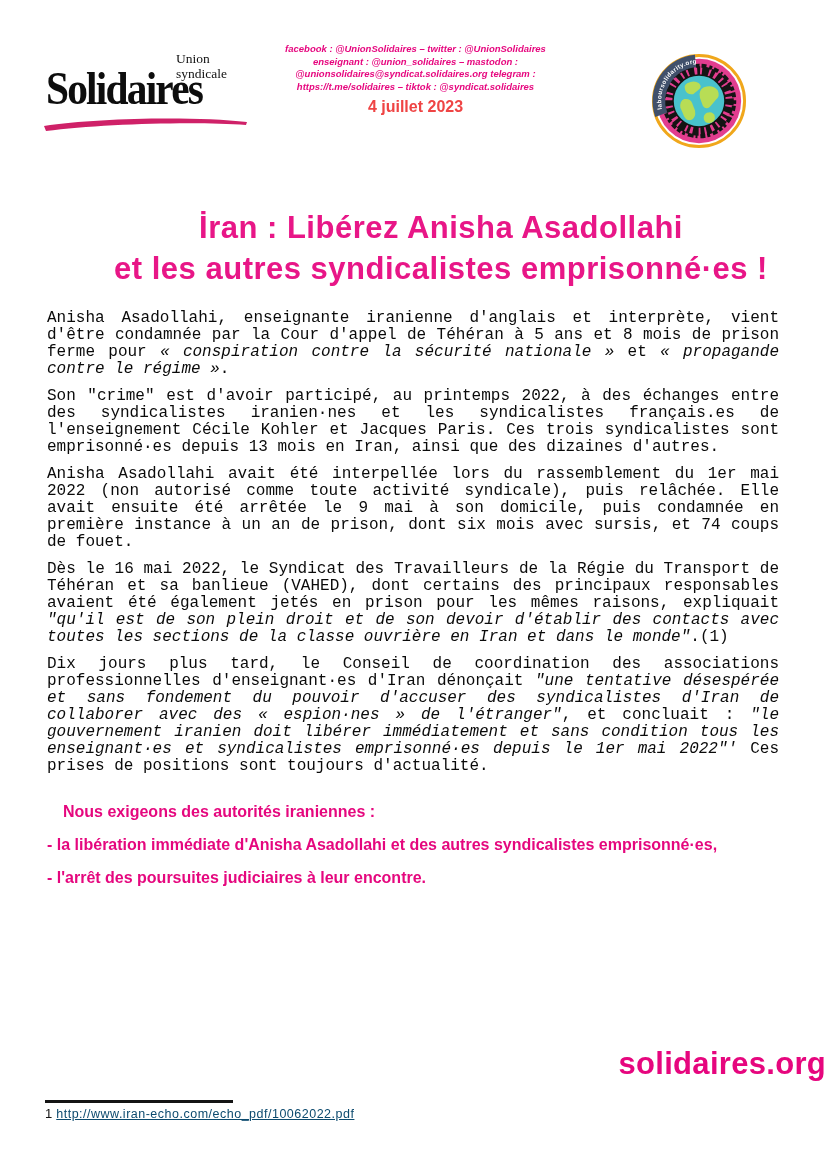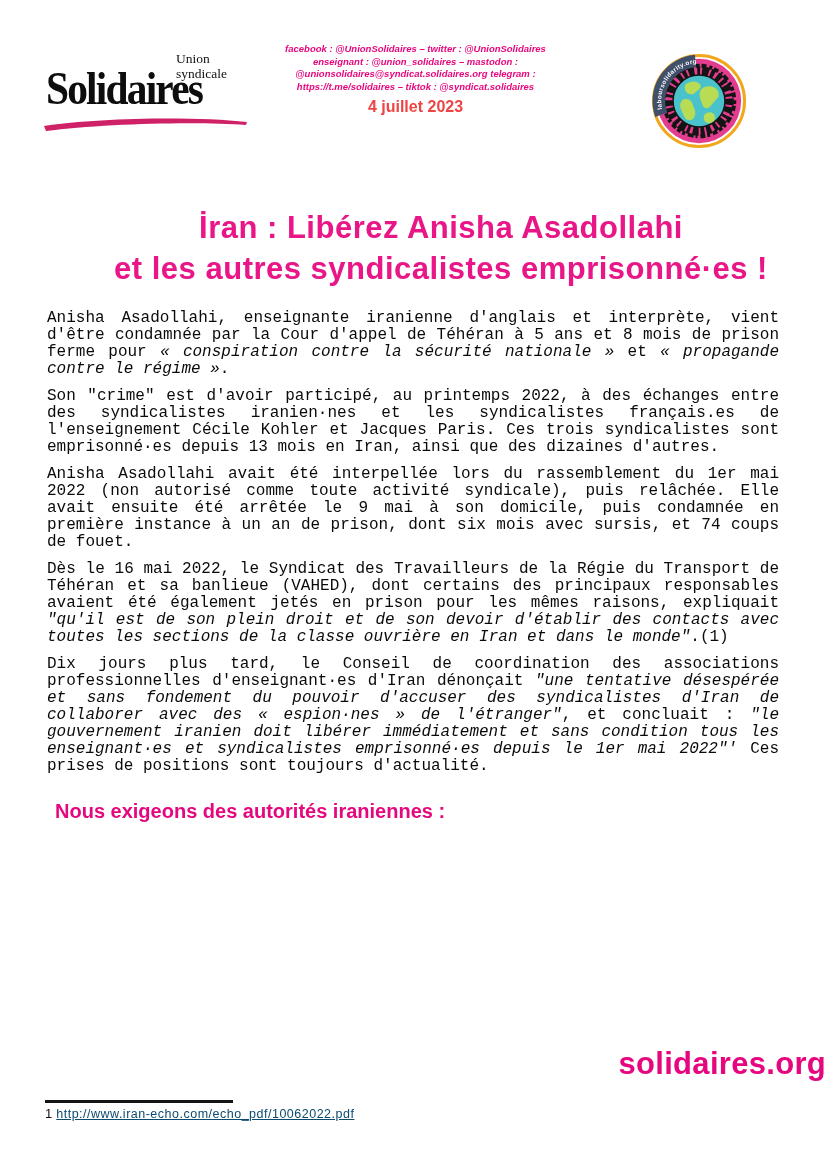--- a/index.html
+++ b/index.html
@@ -25,21 +25,21 @@
   
   .title{position:absolute;left:0;top:186px;width:100%;text-align:center;
          color:#e81687;font-weight:bold;font-size:31px;line-height:41px;letter-spacing:.5px;padding-left:28px;}
 
   
   .body-text{position:absolute;left:47px;top:310px;width:732px;}
   .para{margin:0 0 10px 0;font-size:16px;line-height:17px;text-align:justify;font-family:Liberation Mono, monospace;}
   .it{font-style:italic;}
 
   .demands{margin-top:26px;color:#e5077e;font-weight:bold;}
-  .demands-heading{margin:0 0 11px 8px;font-size:20px;line-height:21.8px;}
+  .demands-heading{margin:0 0 11px 16px;font-size:16px;line-height:21.8px;}
   .demand-item{margin:0 0 11px 0;font-size:16px;line-height:21.8px;text-align:justify;}
 
   
   .site{position:absolute;left:0;top:1046px;width:100%;text-align:right;
         color:#e6067e;font-weight:bold;font-size:31px;letter-spacing:.3px;}
   .footnote-rule{position:absolute;left:45px;top:1100px;width:188px;border-top:3px solid #141414;}
   .footnote{position:absolute;left:45px;top:1106px;font-size:13px;}
   .footnote a{color:#0c4a6e;text-decoration:underline;letter-spacing:.5px;font-size:12.5px;}
   .fn-num{color:#111;margin-right:4px;}
 </style>
@@ -94,20 +94,24 @@
     <div>
         <p class="para"><span>Anisha Asadollahi, enseignante iranienne d'anglais et interprète, vient d'être condamnée par la Cour d'appel de Téhéran à 5 ans et 8 mois de prison ferme pour </span><span class="it">« conspiration contre la sécurité nationale »</span><span> et </span><span class="it">« propagande contre le régime »</span><span>.</span></p>
         <p class="para"><span>Son "crime" est d'avoir participé, au printemps 2022, à des échanges entre des syndicalistes iranien·nes et les syndicalistes français.es de l'enseignement Cécile Kohler et Jacques Paris. Ces trois syndicalistes sont emprisonné·es depuis 13 mois en Iran, ainsi que des dizaines d'autres.</span></p>
         <p class="para"><span>Anisha Asadollahi avait été interpellée lors du rassemblement du 1er mai 2022 (non autorisé comme toute activité syndicale), puis relâchée. Elle avait ensuite été arrêtée le 9 mai à son domicile, puis condamnée en première instance à un an de prison, dont six mois avec sursis, et 74 coups de fouet.</span></p>
         <p class="para"><span>Dès le 16 mai 2022, le Syndicat des Travailleurs de la Régie du Transport de Téhéran et sa banlieue (VAHED), dont certains des principaux responsables avaient été également jetés en prison pour les mêmes raisons, expliquait </span><span class="it">"qu'il est de son plein droit et de son devoir d'établir des contacts avec toutes les sections de la classe ouvrière en Iran et dans le monde"</span><span>.(1)</span></p>
         <p class="para"><span>Dix jours plus tard, le Conseil de coordination des associations professionnelles d'enseignant·es d'Iran dénonçait </span><span class="it">"une tentative désespérée et sans fondement du pouvoir d'accuser des syndicalistes d'Iran de collaborer avec des « espion·nes » de l'étranger"</span><span>, et concluait : </span><span class="it">"le gouvernement iranien doit libérer immédiatement et sans condition tous les enseignant·es et syndicalistes emprisonné·es depuis le 1er mai 2022"'</span><span> Ces prises de positions sont toujours d'actualité.</span></p>
       </div>
 
     <div class="demands">
       <p class="demands-heading">Nous exigeons des autorités iraniennes :</p>
+      <div>
+          <p class="demand-item">- la libération immédiate d'Anisha Asadollahi et des autres syndicalistes emprisonné·es,</p>
+          <p class="demand-item">- l'arrêt des poursuites judiciaires à leur encontre.</p>
+        </div>
     </div>
   </div>
 
   <div class="site">solidaires.org</div>
 
   <div class="footnote-rule"></div>
   <div class="footnote">
     <span class="fn-num">1</span><a href="#">http://www.iran-echo.com/echo_pdf/10062022.pdf</a>
   </div>
 

